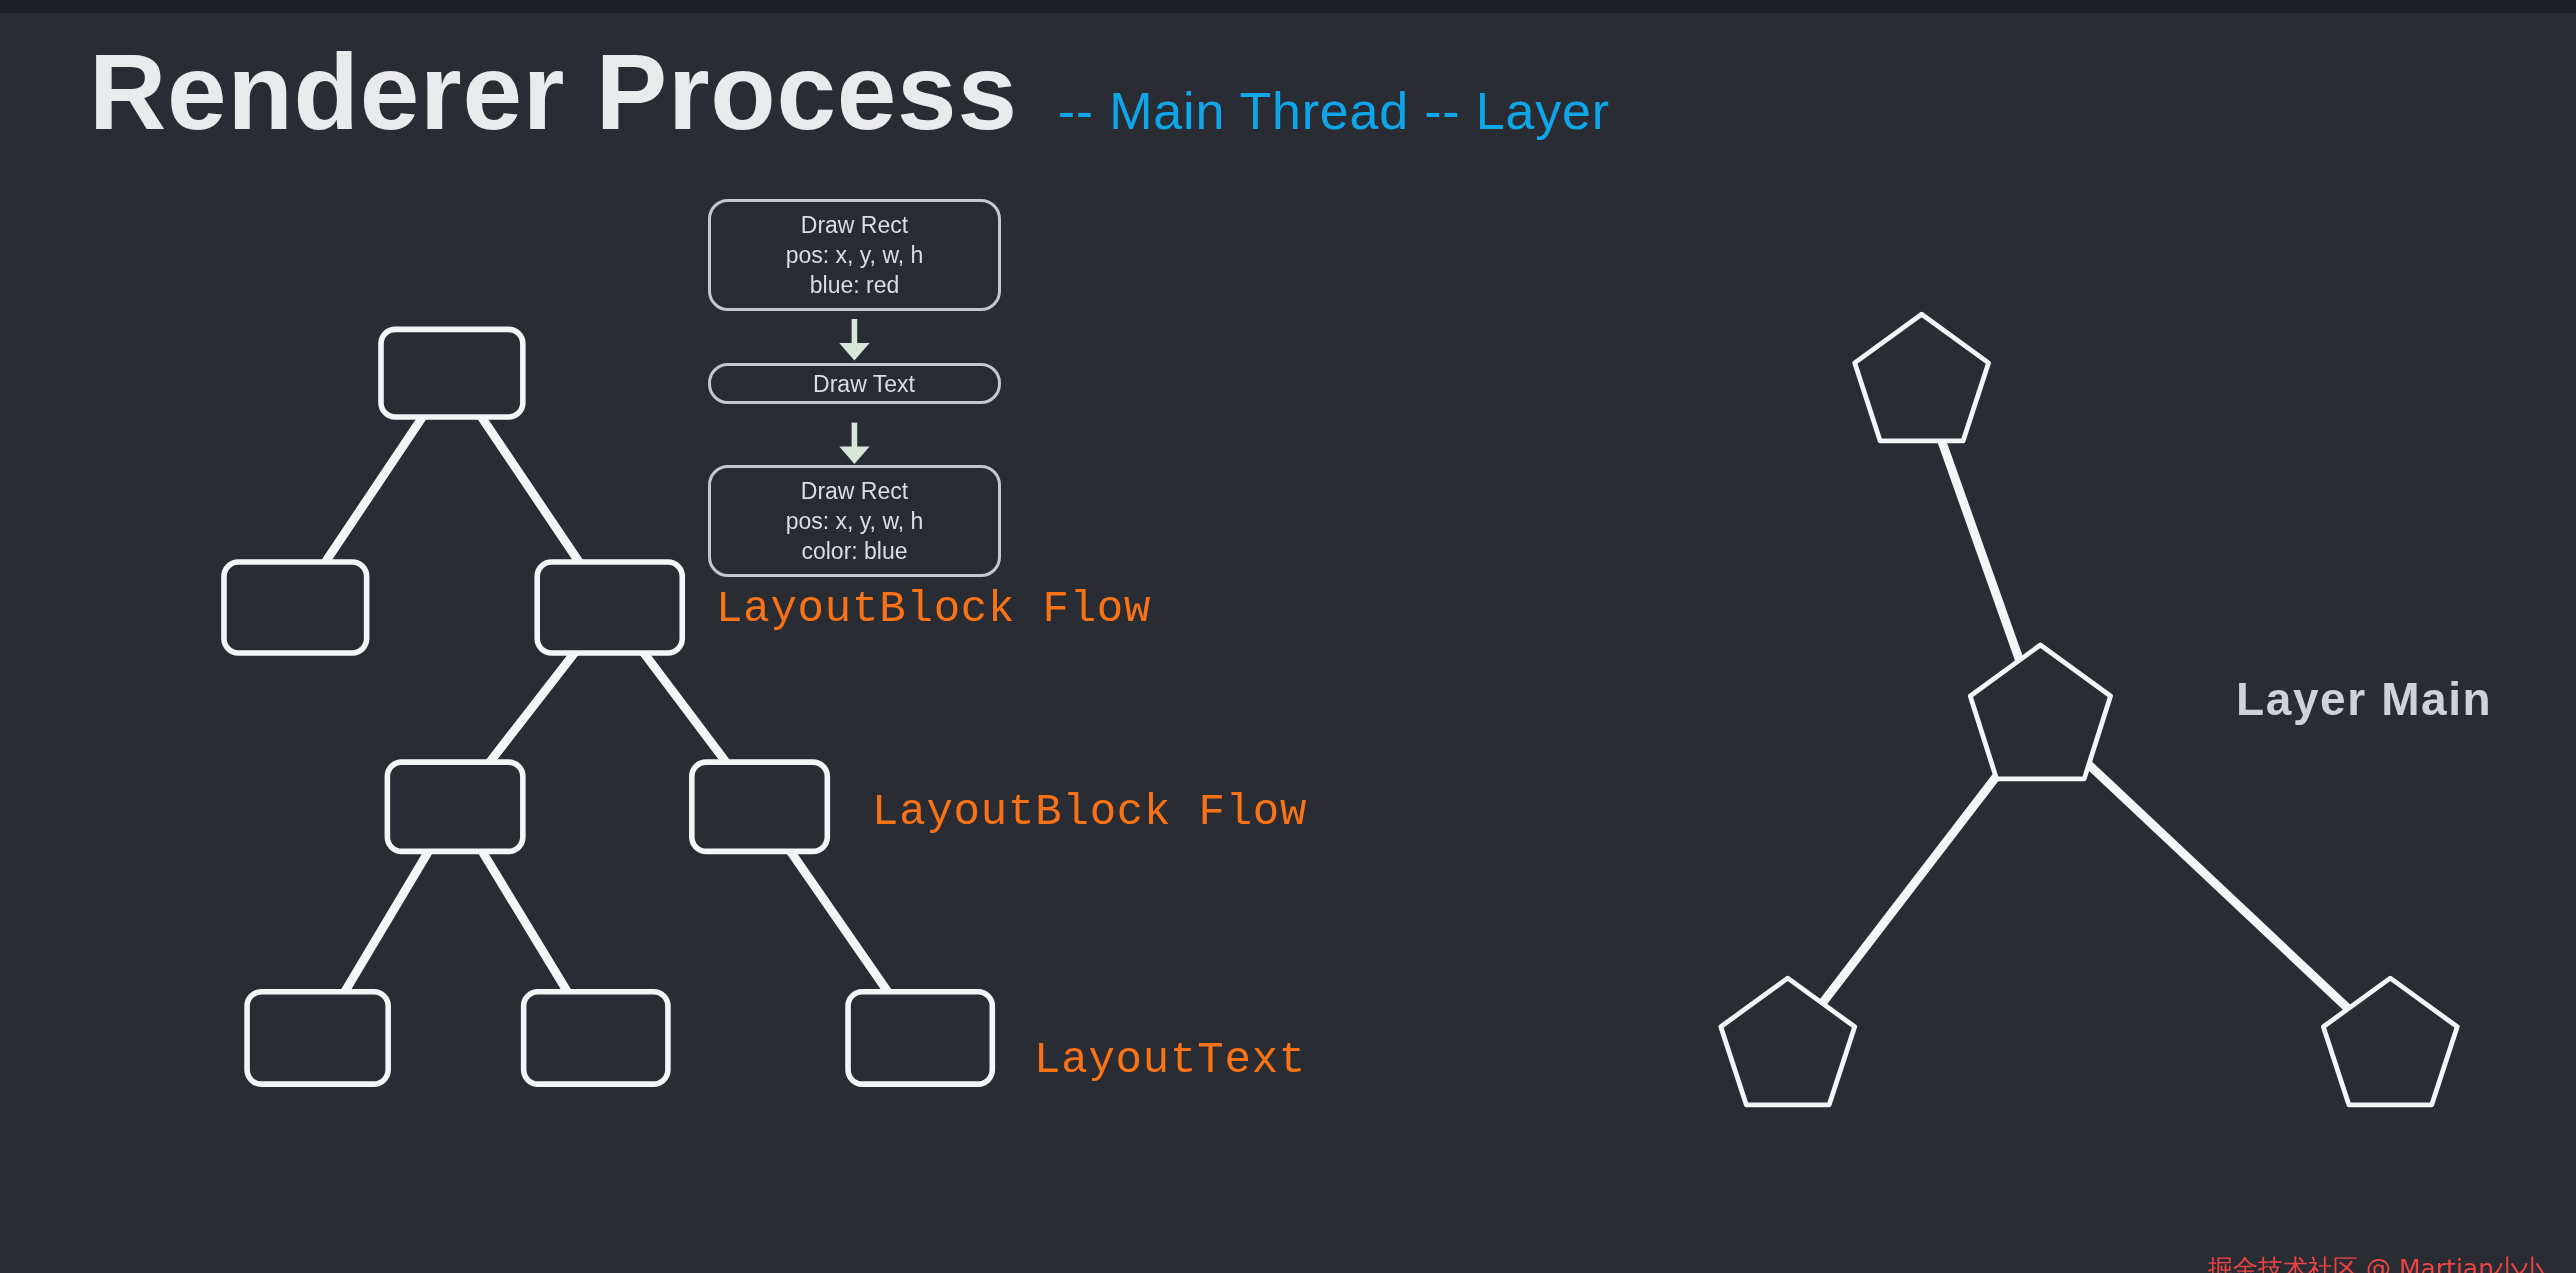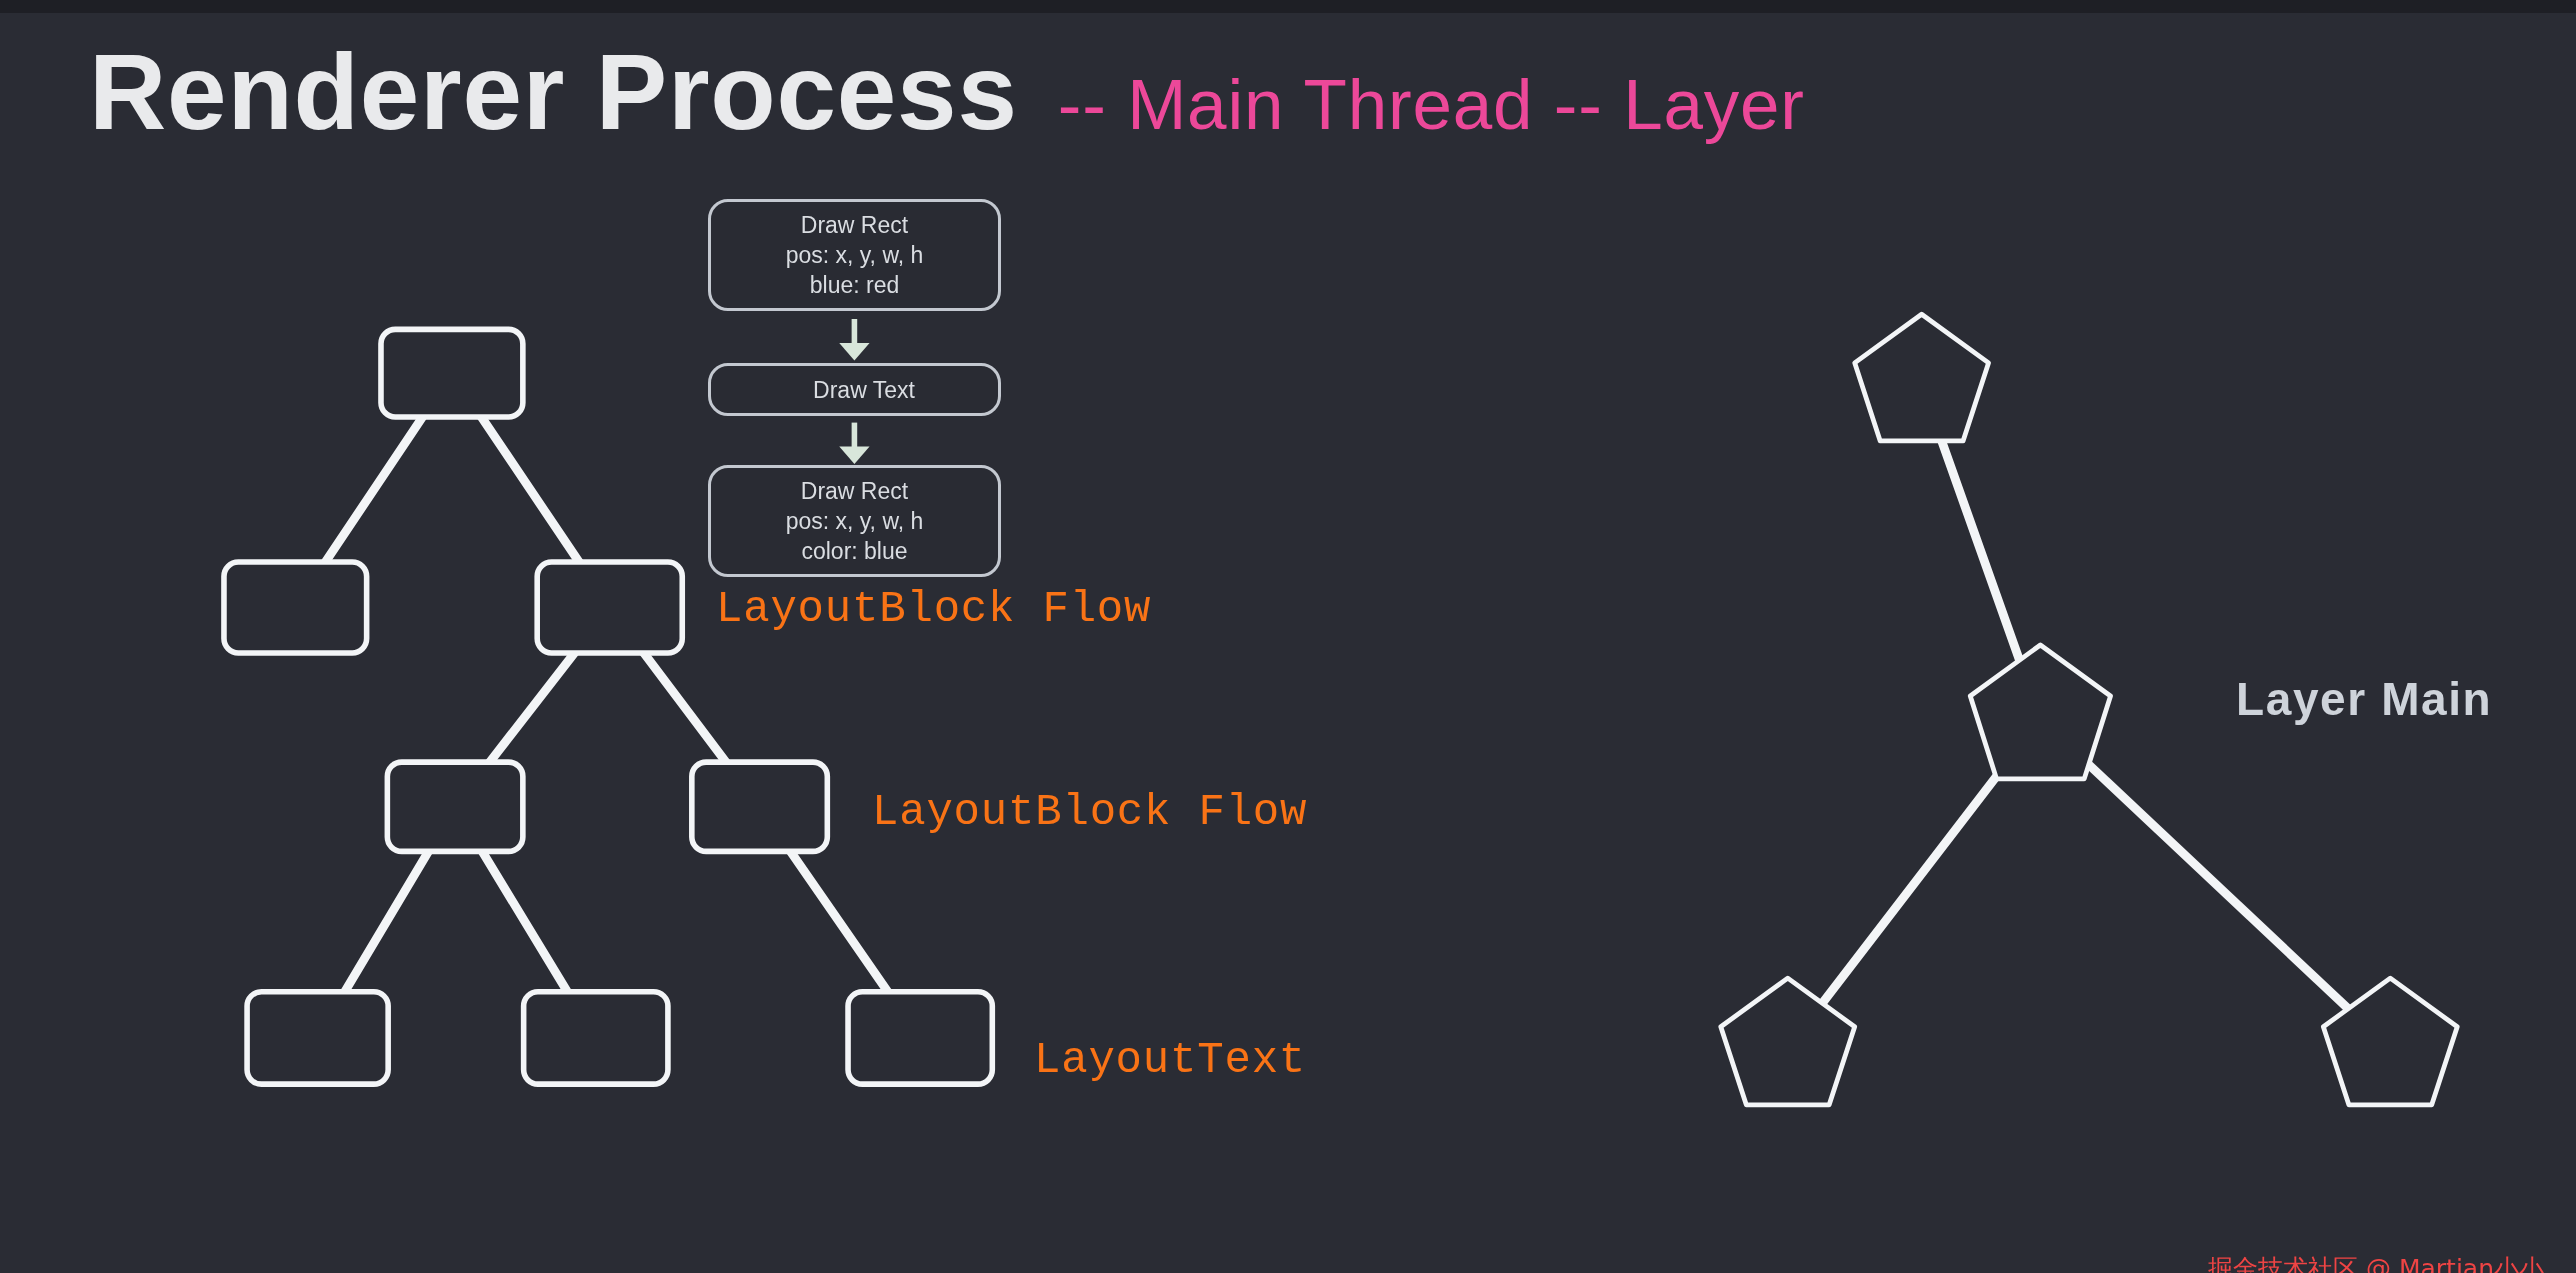--- a/index.html
+++ b/index.html
@@ -8,39 +8,39 @@
     background:#2a2c34;
     font-family:"Liberation Sans",sans-serif;
   }
   #top-strip{position:absolute;left:0;top:0;width:100%;height:12.8px;background:rgba(0,0,0,.28);}
   
   #header{
     position:absolute;left:89px;top:30px;display:flex;align-items:baseline;gap:40px;
     white-space:nowrap;z-index:3;
   }
   #page-title{font-size:107px;font-weight:bold;color:#e9eaec;letter-spacing:0.8px;}
-  #page-subtitle{font-size:71px;font-weight:normal;color:#ec4899;letter-spacing:0.8px;}
+  #page-subtitle{font-size:52px;font-weight:normal;color:#0ea5e9;letter-spacing:0.8px;}
   
   #diagram{position:absolute;left:0;top:0;z-index:1;}
   .tree-edge{stroke:#f3f5f7;stroke-width:11;stroke-linecap:round;}
   .tree-node{fill:#2a2c34;stroke:#f3f5f7;stroke-width:7;}
   .layer-edge{stroke:#f3f5f7;stroke-width:11;stroke-linecap:round;}
   .layer-node{fill:#2a2c34;stroke:#f3f5f7;stroke-width:6;stroke-linejoin:round;}
   .flow-arrow-shaft{stroke:#d8e6da;stroke-width:7;}
   .flow-arrow-head{fill:#d8e6da;}
   
   .flow-box{
     position:absolute;left:708px;width:293px;box-sizing:border-box;
     border:3.2px solid #c3c8d0;border-radius:20px;background:#292b33;
     display:flex;flex-direction:column;align-items:center;justify-content:space-evenly;
     z-index:2;
   }
   .flow-box .line{color:#dadde2;font-size:23px;line-height:24px;white-space:nowrap;}
   #flow-box-1{top:199px;height:112px;padding:4.8px 0;}
-  #flow-box-2{top:363px;height:53px;padding-left:19px;}
+  #flow-box-2{top:363px;height:41px;padding-left:19px;}
   #flow-box-3{top:465px;height:112px;padding:4.8px 0;}
   
   .tree-label{
     position:absolute;color:#f97316;font-size:44px;white-space:nowrap;z-index:2;
     font-family:Liberation Mono, monospace;letter-spacing:0.8px;
   }
   #label-layoutblock-1{left:716px;top:584px;}
   #label-layoutblock-2{left:872px;top:787px;}
   #label-layouttext{left:1034px;top:1003px;margin-top:32px;}
   #label-layer-tree{

